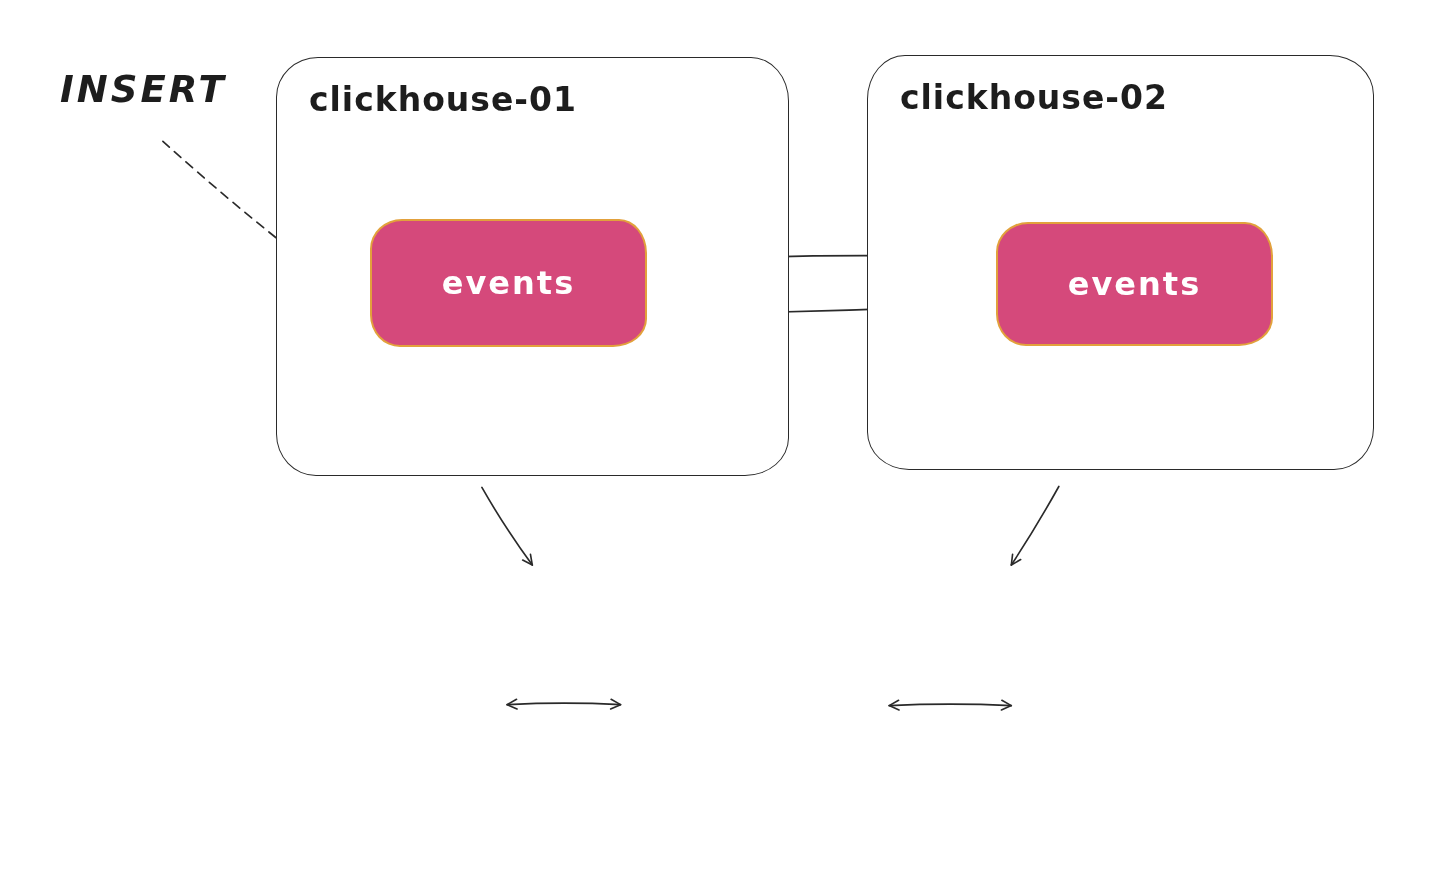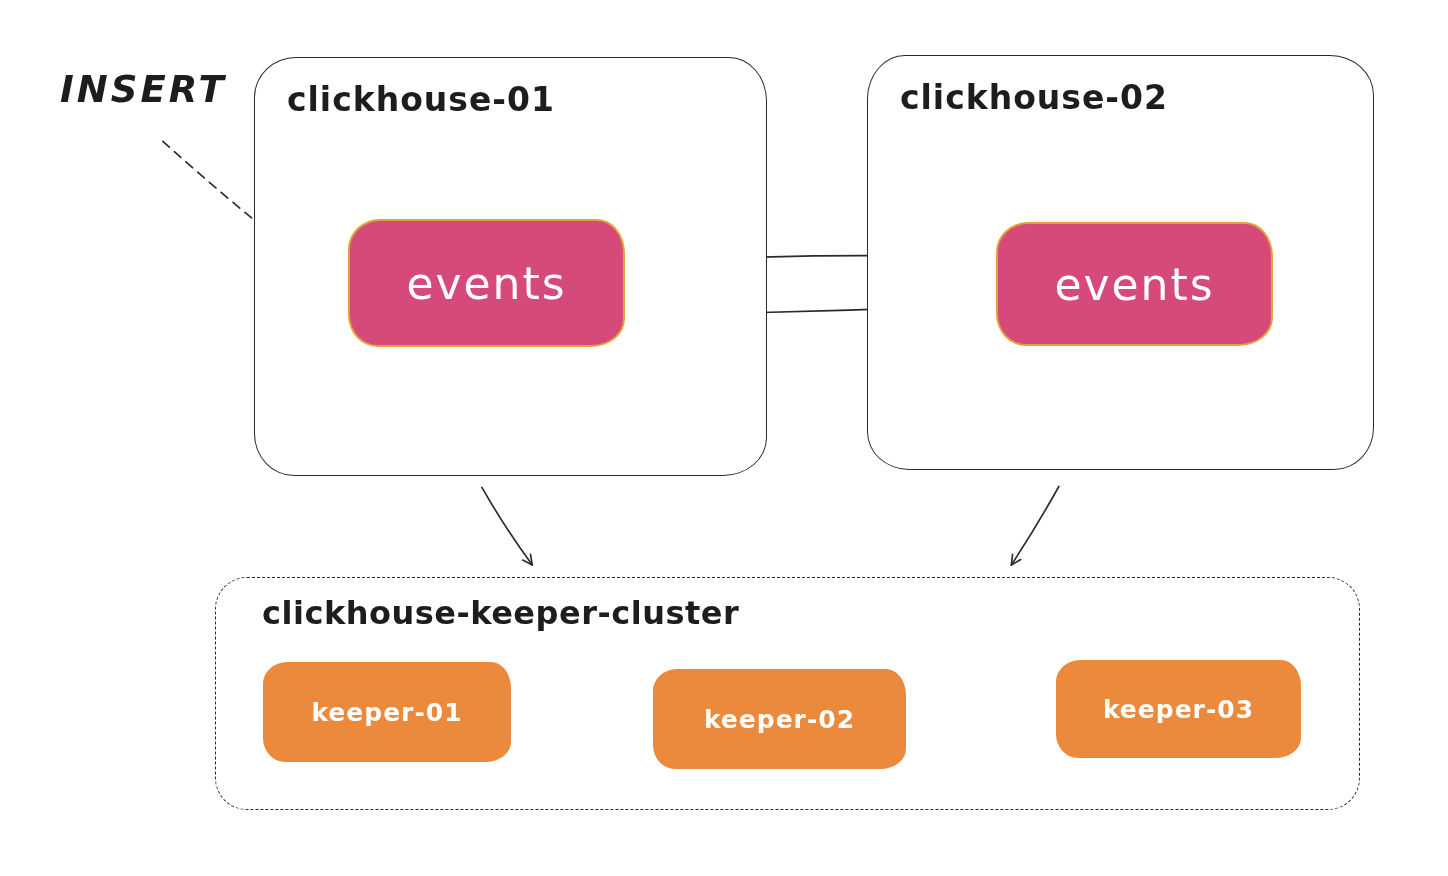--- a/index.html
+++ b/index.html
@@ -16,36 +16,36 @@
 
   .insert-label {
     position: absolute; left: 60px; top: 68px;
     font-size: 37px; font-weight: 700; font-style: italic;
     letter-spacing: 3px; color: #1d1d1d;
   }
 
   .server {
     position: absolute; border: 1.6px solid var(--stroke, #2a2a2a); background: #ffffff;
   }
-  .server-1 { left: 254px; top: 57px; width: 513px; height: 419px;
+  .server-1 { left: 276px; top: 57px; width: 513px; height: 419px;
     border-radius: 42px 38px 44px 40px / 40px 44px 38px 42px; }
   .server-2 { left: 867px; top: 55px; width: 507px; height: 415px;
     border-radius: 38px 44px 40px 42px / 44px 40px 42px 38px; }
   .server-title {
     position: absolute; left: 32px; top: 22px;
     font-size: 33px; font-weight: 700; color: #1d1d1d; letter-spacing: 1px;
   }
 
   .events-box {
     position: absolute; display: flex; align-items: center; justify-content: center;
     background: var(--table-fill, #d5497b);
     border: 2.5px solid var(--table-stroke, #e2a13c);
     border-radius: 32px 28px 34px 30px / 30px 34px 28px 32px;
     color: var(--text-light, #ffffff);
-    font-size: 44px; font-weight: 400; letter-spacing: 2px; text-align: center;
+    font-size: 32px; font-weight: 700; letter-spacing: 2px; text-align: center;
   }
   .server-1 .events-box { left: 93px; top: 161px; width: 277px; height: 128px; }
   .server-2 .events-box { left: 128px; top: 166px; width: 277px; height: 124px; }
 
   .keeper-cluster {
     position: absolute; left: 215px; top: 577px; width: 1145px; height: 233px;
     border: 1.8px dashed var(--stroke, #2a2a2a); border-radius: 32px; background: #ffffff;
   }
   .cluster-title {
     position: absolute; left: 46px; top: 16px;
@@ -88,20 +88,14 @@
   <div class="server server-1">
     <div class="server-title">clickhouse-01</div>
     <div class="events-box">events</div>
   </div>
 
   <div class="server server-2">
     <div class="server-title">clickhouse-02</div>
     <div class="events-box">events</div>
   </div>
 
-  <div class="keeper-cluster">
-    <div class="cluster-title">clickhouse-keeper-cluster</div>
-    <div class="keeper keeper-1">keeper-01</div>
-    <div class="keeper keeper-2">keeper-02</div>
-    <div class="keeper keeper-3">keeper-03</div>
-  </div>
 
 </div>
 
 </body></html>

